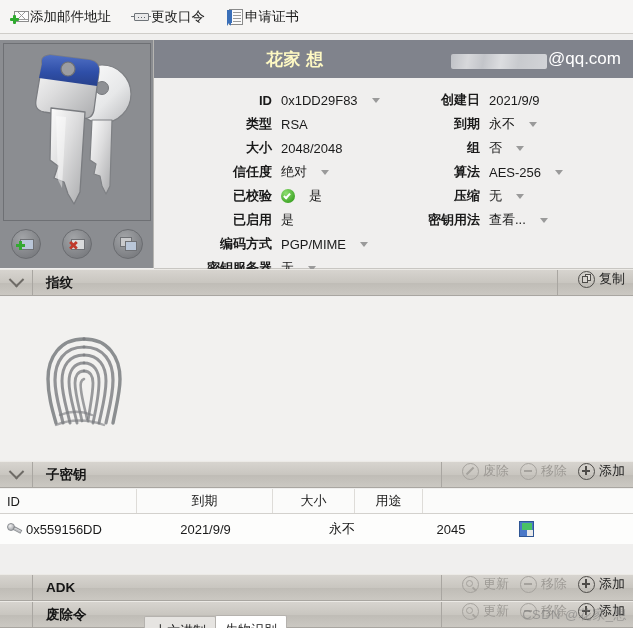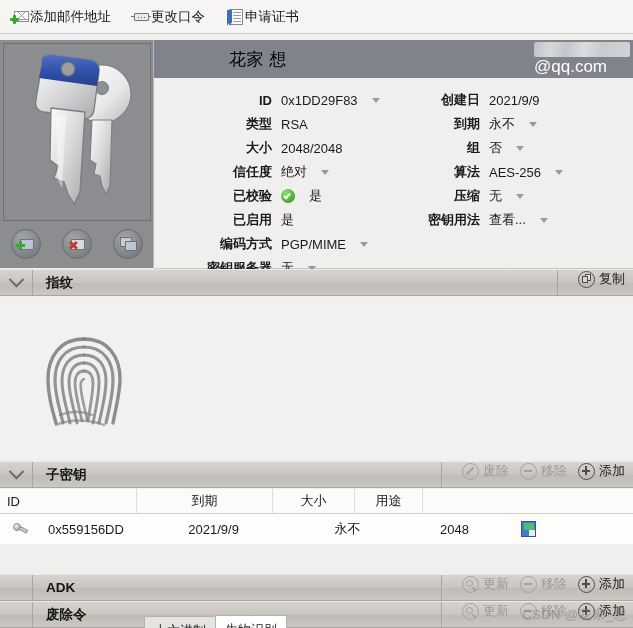--- a/index.html
+++ b/index.html
@@ -125,23 +125,23 @@
     position: absolute; left: 11px; top: 11px; width: 12px; height: 10px;
     background: #b9c6d8; border: 1px solid #6f7175; box-sizing: border-box;
   }
 
   
   .info-header {
     position: absolute; left: 154px; top: 40px; width: 479px; height: 38px;
     background: #80838c; display: flex; align-items: center;
   }
   .owner-name {
-    color: #000000; font-size: 17px; margin-left: 75px; letter-spacing: .5px;
-  }
-  .email-wrap { margin-left: auto; margin-right: 2px; display: flex; align-items: flex-start; flex-direction: column; }
+    color: #fef9c3; font-size: 17px; margin-left: 112px; letter-spacing: .5px; font-weight: bold;
+  }
+  .email-wrap { margin-left: auto; margin-right: 12px; display: flex; align-items: flex-end; }
   .email-redacted {
     width: 96px; height: 15px; border-radius: 2px; margin-right: 1px;
     background: linear-gradient(100deg, #bfc1c6 0%, #d7d8db 18%, #c3c5ca 34%, #dcdde0 52%, #c8cace 70%, #d2d3d7 100%);
     filter: blur(0.6px);
   }
   .email-domain { color: #ffffff; font-size: 17px; }
 
   
   .info-body {
     position: absolute; left: 154px; top: 78px; width: 479px; height: 190px;
@@ -247,21 +247,21 @@
   .th.c2 { width: 136px; justify-content: center; }
   .th.c3 { width: 82px;  justify-content: center; }
   .th.c4 { width: 68px;  justify-content: center; }
   .th.c5 { width: 73px;  border-right: none; }
 
   .tbl-row {
     position: absolute; left: 0; top: 514px; width: 633px; height: 30px;
     background: #fdfdfc; display: flex; align-items: center; box-sizing: border-box;
   }
   .td { font-size: 13px; color: #1a1a1a; height: 100%; display: flex; align-items: center; box-sizing: border-box; }
-  .td.c0 { width: 137px; padding-left: 1px; gap: 19px; margin-left: 12px; }
+  .td.c0 { width: 137px; padding-left: 7px; gap: 3px; }
   .td.c1 { width: 137px; justify-content: center; }
   .td.c2 { width: 136px; justify-content: center; }
   .td.c3 { width: 82px;  justify-content: center; }
   .td.c4 { width: 68px;  justify-content: center; }
   .td.c5 { width: 73px; }
   .keymini { width: 16px; height: 14px; position: relative; flex: 0 0 auto; }
   .keymini .head {
     position: absolute; left: 0; top: 1px; width: 8px; height: 8px; border-radius: 50%;
     background: radial-gradient(circle at 35% 30%, #f2f2f2, #a9abaf 75%, #8a8d91);
     border: 1px solid #8a8d91; box-sizing: border-box;
@@ -572,21 +572,21 @@
   <div class="tbl-row">
     <span class="td c0">
       <i class="keymini">
           <i class="head"></i>
           <i class="shaft"></i>
         </i>
       <span>0x559156DD</span>
     </span>
     <span class="td c1">2021/9/9</span>
     <span class="td c2">永不</span>
-    <span class="td c3">2048</span>
+    <span class="td c3">2045</span>
     <span class="td c4">
       <i class="usage-icon"></i>
     </span>
     <span class="td c5"></span>
   </div>
 
   <div class="section-head" style="top:574px">
     <span class="chev-cell"></span>
     <span class="sect-title">ADK</span>
     <span class="sect-actions">

